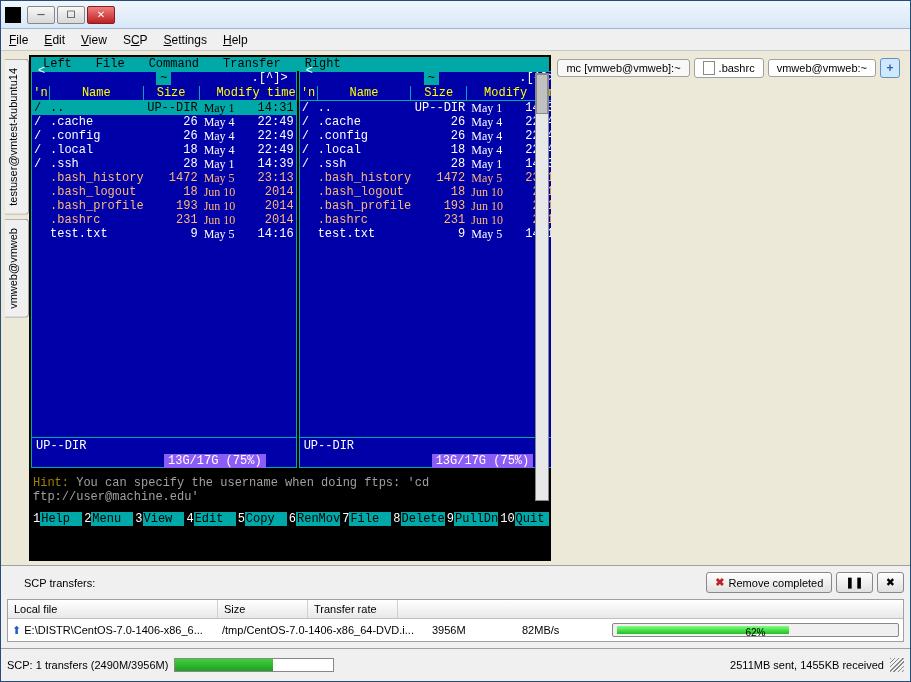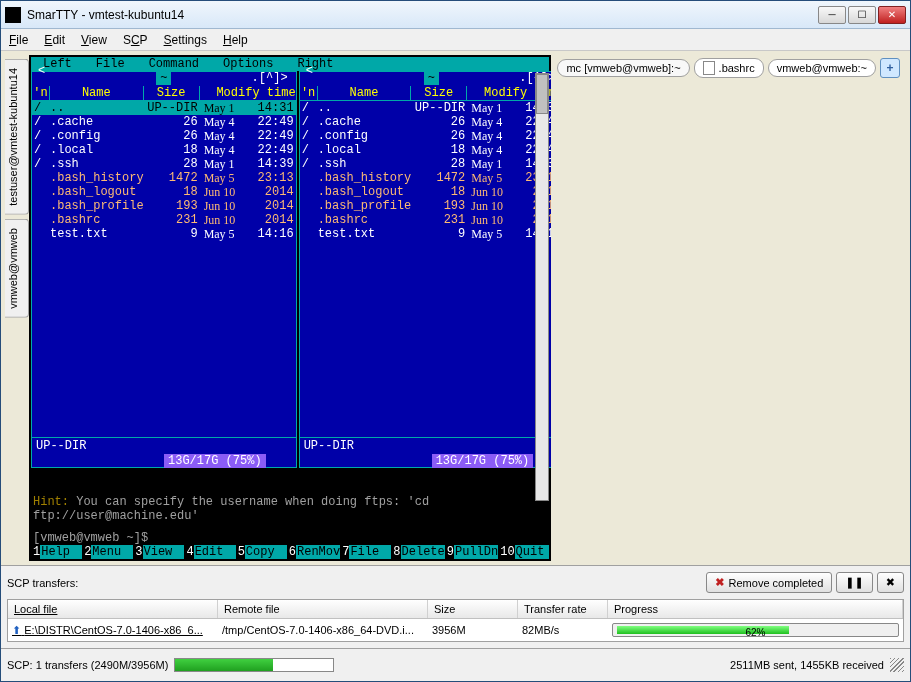--- a/index.html
+++ b/index.html
@@ -40,47 +40,47 @@
 .mc-row { display: flex; color: #fff; }
 .mc-row.sel { background: #00a8a8; color: #000; }
 .mc-row.hidden { color: #fdba74; }
 .mc-row .c1 { width: 18px; padding-left: 2px; }
 .mc-row .c2 { flex: 1; }
 .mc-row .c3 { width: 56px; text-align: right; padding-right: 2px; }
 .mc-row .c4 { width: 46px; text-align: left; padding-left: 4px; font-family: Liberation Serif, serif; }
 .mc-row .c5 { width: 50px; text-align: right; padding-right: 2px; }
 .mc-panel-footer { border-top: 1px solid #00a8a8; color: #fff; padding: 1px 4px; height: 30px; position: relative; }
 .mc-disk { position: absolute; bottom: -1px; right: 30px; background: #8b5cf6; color: #fff; padding: 0 4px; }
-.mc-hint { background: #000; color: #a0a0a0; padding: 8px 2px; margin-top: 19px; }
+.mc-hint { background: #000; color: #a0a0a0; padding: 8px 2px; }
 .mc-hint .y { color: #a08000; }
 .mc-prompt { background: #000; padding: 0 2px; color: #a0a0a0; }
 .mc-fkeys { display: flex; background: #000; }
 .mc-fkeys .fk { display: flex; flex: 1; }
 .mc-fkeys .fn { color: #fff; padding-left:2px; }
 .mc-fkeys .fl { background: #00a8a8; color: #000; flex: 1; padding-left: 1px; }
 .scrollbar { position: absolute; right: 2px; top: 18px; width: 14px; height: 428px; background: #e8e8e8; border: 1px solid #888; }
 .scrollbar .thumb { width: 100%; height: 40px; background: #c0c0c0; border: 1px solid #888; }
 
 
 .bottomtabs { height: 26px; background: #ece9d8; display: flex; align-items: center; padding: 2px 6px; gap: 4px; }
-.btab { background: #fff; border: 1px solid #a0a0a0; border-radius: 9px; padding: 2px 8px; font-size: 11px; display: flex; align-items: center; gap: 4px; cursor: pointer; }
+.btab { background: #fff; border: 1px solid #a0a0a0; border-radius: 3px; padding: 2px 8px; font-size: 11px; display: flex; align-items: center; gap: 4px; cursor: pointer; }
 .btab.active { background: #f8f8f8; }
 .plusbtn { width: 20px; height: 20px; background: #d0e8ff; border: 1px solid #6090c0; border-radius: 3px; display: flex; align-items: center; justify-content: center; color: #3060a0; font-weight: bold; cursor: pointer; }
 
 
 .scppanel { border-top: 1px solid #a0a0a0; background: #f0f0f0; padding: 6px; }
 .scpheader { display: flex; align-items: center; margin-bottom: 6px; }
-.scpheader .lbl { flex: 1; font-size: 11px; }
+.scpheader .lbl { flex: 1; font-size: 11px; margin-left: 17px; }
 .sbtn { background: linear-gradient(#fff,#e0e0e0); border: 1px solid #888; border-radius: 3px; padding: 3px 8px; font-size: 11px; display: flex; align-items: center; gap: 4px; cursor: pointer; margin-left: 4px; }
 .scptable { border: 1px solid #a0a0a0; background: #fff; font-size: 11px; }
 .scptable .hdr { display: flex; background: linear-gradient(#fff,#e8e8e8); border-bottom: 1px solid #c0c0c0; }
 .scptable .hdr div { padding: 3px 6px; border-right: 1px solid #d0d0d0; }
 .scptable .row { display: flex; padding: 2px 0; align-items: center; }
 .scptable .row div { padding: 2px 4px; white-space: nowrap; overflow: hidden; text-overflow: ellipsis; }
-.col-local { width: 210px; text-decoration: underline; }
+.col-local { width: 210px; }
 .col-remote { width: 210px; }
 .col-size { width: 90px; }
 .col-rate { width: 90px; }
 .col-prog { flex: 1; }
 .progbar { height: 14px; border: 1px solid #888; border-radius: 2px; background: #f0f0f0; position: relative; }
 .progbar .fill { height: 100%; background: linear-gradient(#80ff80,#20c020); }
 .progbar .txt { position: absolute; top: 0; left: 0; right: 0; text-align: center; font-size: 10px; line-height: 13px; }
 
 
 .statusbar { height: 22px; background: #f0f0f0; border-top: 1px solid #a0a0a0; display: flex; align-items: center; padding: 16px 6px; font-size: 11px; gap: 6px; }
@@ -91,21 +91,20 @@
 .icon-x { color: #c02020; font-weight: bold;}
 .icon-doc { width:12px; height:14px; background:#fff; border:1px solid #888; display:inline-block; }
 .icon-up { color:#2060c0; }
 </style>
 </head>
 <body>
 
 <div class="window">
   <div class="titlebar">
     <div class="icon"></div>
-    <div class="title">SmarTTY - vmtest-kubuntu14</div>
     <div class="winbtns">
       <div class="winbtn">─</div>
       <div class="winbtn">☐</div>
       <div class="winbtn close">✕</div>
     </div>
   </div>
 
   <div class="menubar">
     <span><u>F</u>ile</span>
     <span><u>E</u>dit</span>
@@ -120,21 +119,21 @@
       <div class="sidetab">testuser@vmtest-kubuntu14</div>
       <div class="sidetab">vmweb@vmweb</div>
     </div>
 
     <div class="terminalwrap">
       <div class="terminal">
         <div class="mc-menubar">
           <span class="m">Left</span>
           <span class="m">File</span>
           <span class="m">Command</span>
-          <span class="m">Options</span>
+          <span class="m">Transfer</span>
           <span class="m">Right</span>
         </div>
         <div class="mc-panels">
           <div class="mc-panel" id="mc-left">
               <div style="position:absolute;top:-8px;left:6px;color:#fff;">&lt;</div>
               <div style="text-align:center;color:#fff;position:relative;top:-1px;"> <span style="background:#00a8a8;color:#000;padding:0 4px;">~</span> <span style="position:absolute;right:8px;color:#fff;">.[^]&gt;</span></div>
               <div class="mc-cols">
                 <div class="mc-col-n">'n</div>
                 <div class="mc-col-name">Name</div>
                 <div class="mc-col-size">Size</div>
@@ -484,21 +483,20 @@
                 <span class="c1">&nbsp;</span>
                 <span class="c2"></span>
                 <span class="c3"></span>
                 <span class="c4"></span>
                 <span class="c5"></span>
               </div>
               <div class="mc-panel-footer"><span>UP--DIR</span><div class="mc-disk">13G/17G (75%)</div></div>
             </div>
         </div>
         <div class="mc-hint"><span class="y">Hint: </span><span>You can specify the username when doing ftps: 'cd ftp://user@machine.edu'</span></div>
-        <div class="mc-prompt"><span>[vmweb@vmweb ~]$ </span></div>
         <div class="mc-fkeys" id="mc-fkeys">
             <div class="fk">
               <span class="fn">1</span>
               <span class="fl">Help</span>
             </div>
             <div class="fk">
               <span class="fn">2</span>
               <span class="fl">Menu</span>
             </div>
             <div class="fk">
@@ -561,24 +559,22 @@
       <div class="sbtn">
           <span class="icon-x">✖</span>
           <span>Remove completed</span>
         </div>
       <div class="sbtn">❚❚</div>
       <div class="sbtn">✖</div>
     </div>
     <div class="scptable">
       <div class="hdr">
         <div class="col-local">Local file</div>
-        <div class="col-remote">Remote file</div>
         <div class="col-size">Size</div>
         <div class="col-rate">Transfer rate</div>
-        <div class="col-prog">Progress</div>
       </div>
       <div class="row">
         <div class="col-local"><span class="icon-up">⬆</span> <span>E:\DISTR\CentOS-7.0-1406-x86_6...</span></div>
         <div class="col-remote">/tmp/CentOS-7.0-1406-x86_64-DVD.i...</div>
         <div class="col-size">3956M</div>
         <div class="col-rate">82MB/s</div>
         <div class="col-prog">
             <div class="progbar">
               <div class="fill" style="width:62%"></div>
               <div class="txt">62%</div>

